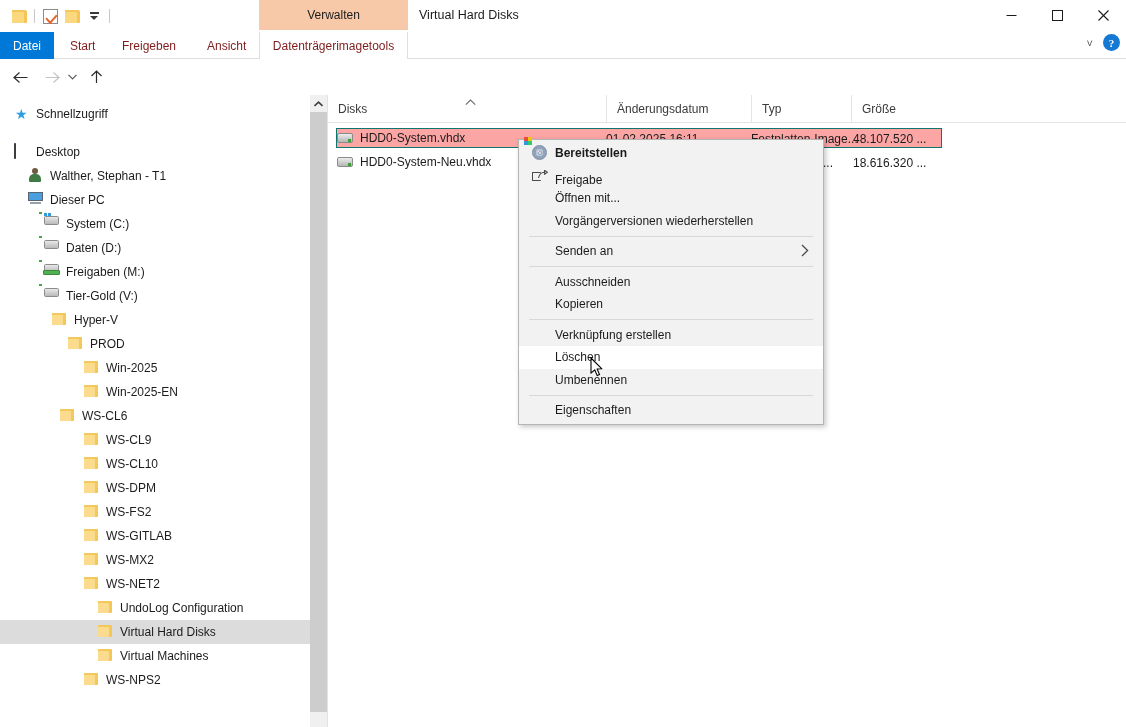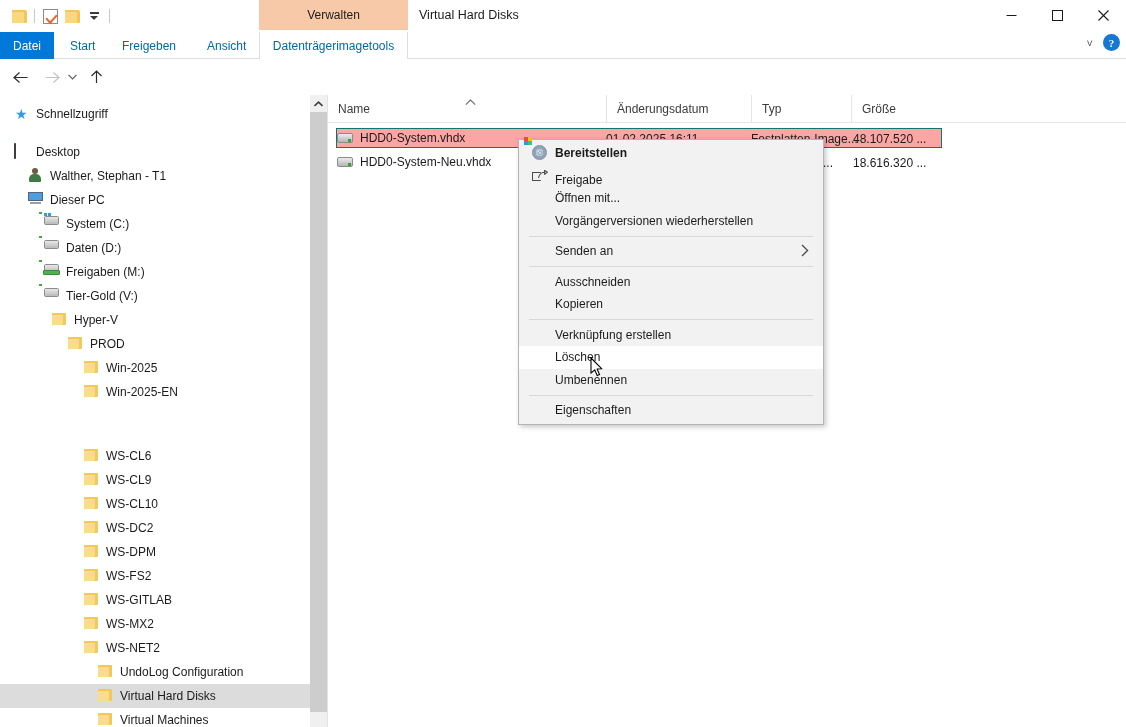--- a/index.html
+++ b/index.html
@@ -63,21 +63,21 @@
   .wbtn { width:46px; height:30px; display:flex; align-items:center; justify-content:center; }
   .wbtn svg { display:block; }
 
   
   .ribbon {
     position:absolute; left:0; top:32px; width:1126px; height:27px;
     background:#ffffff; border-bottom:1px solid #dedede;
   }
   .rtab {
     position:absolute; top:0; height:27px; display:flex; align-items:center;
-    justify-content:center; font-size:12px; color:#0369a1; padding:0 12px;
+    justify-content:center; font-size:12px; color:#7f1d1d; padding:0 12px;
     white-space:nowrap;
   }
   .rtab.file { background:#0078d7; color:#fff; }
   .rtab.sel-dt {
     border-left:1px solid #dedede; border-right:1px solid #dedede;
     background:#ffffff;
   }
   .ribbon-help { position:absolute; right:6px; top:2px; display:flex; align-items:center; gap:10px; }
   .chev-sm { color:#5a5a5a; font-size:11px; }
   .help-circle {
@@ -408,35 +408,31 @@
         <span>PROD</span>
       </div>
       <div class="tree-item" style="padding-left: 84px;">
         <span class="ti-ico"><span class="ico-folder"><span class="b"></span><span class="f"></span></span></span>
         <span>Win-2025</span>
       </div>
       <div class="tree-item" style="padding-left: 84px;">
         <span class="ti-ico"><span class="ico-folder"><span class="b"></span><span class="f"></span></span></span>
         <span>Win-2025-EN</span>
       </div>
-      <div class="tree-item" style="padding-left: 84px; margin-top: 40px;">
+      <div class="tree-item" style="padding-left: 60px;">
         <span class="ti-ico"><span class="ico-folder"><span class="b"></span><span class="f"></span></span></span>
         <span>WS-CL6</span>
       </div>
       <div class="tree-item" style="padding-left: 84px;">
         <span class="ti-ico"><span class="ico-folder"><span class="b"></span><span class="f"></span></span></span>
         <span>WS-CL9</span>
       </div>
       <div class="tree-item" style="padding-left: 84px;">
         <span class="ti-ico"><span class="ico-folder"><span class="b"></span><span class="f"></span></span></span>
         <span>WS-CL10</span>
-      </div>
-      <div class="tree-item" style="padding-left: 84px;">
-        <span class="ti-ico"><span class="ico-folder"><span class="b"></span><span class="f"></span></span></span>
-        <span>WS-DC2</span>
       </div>
       <div class="tree-item" style="padding-left: 84px;">
         <span class="ti-ico"><span class="ico-folder"><span class="b"></span><span class="f"></span></span></span>
         <span>WS-DPM</span>
       </div>
       <div class="tree-item" style="padding-left: 84px;">
         <span class="ti-ico"><span class="ico-folder"><span class="b"></span><span class="f"></span></span></span>
         <span>WS-FS2</span>
       </div>
       <div class="tree-item" style="padding-left: 84px;">
@@ -476,21 +472,21 @@
         </svg>
     </div>
     <div class="thumb"></div>
   </div>
   <div class="pane-divider"></div>
 
   <div class="filepane">
 
     <div class="colhdr">
       <div class="col first" style="left:0px; width:278px;">
-        <span>Name</span>
+        <span>Disks</span>
         <span class="sortmark" style="left:137px;">
           <svg width="11" height="7" viewBox="0 0 11 7">
               <path d="M0.8 5.6 L5.5 1 L10.2 5.6" fill="none" stroke="#6b6b6b" stroke-width="1.1"></path>
             </svg>
         </span>
       </div>
       <div class="col" style="left:278px; width:145px;">Änderungsdatum</div>
       <div class="col" style="left:423px; width:100px;">Typ</div>
       <div class="col" style="left:523px; width:90px;">Größe</div>
     </div>

